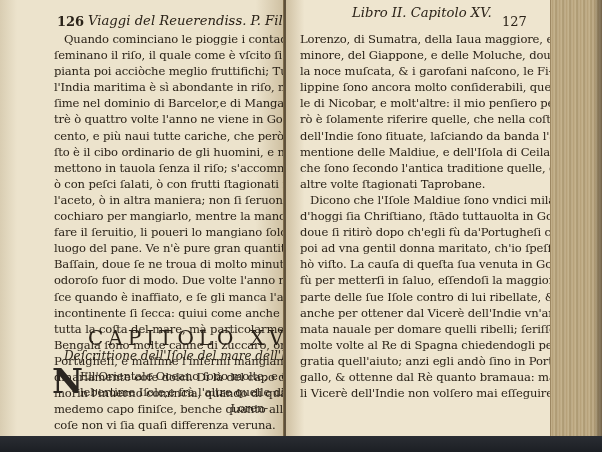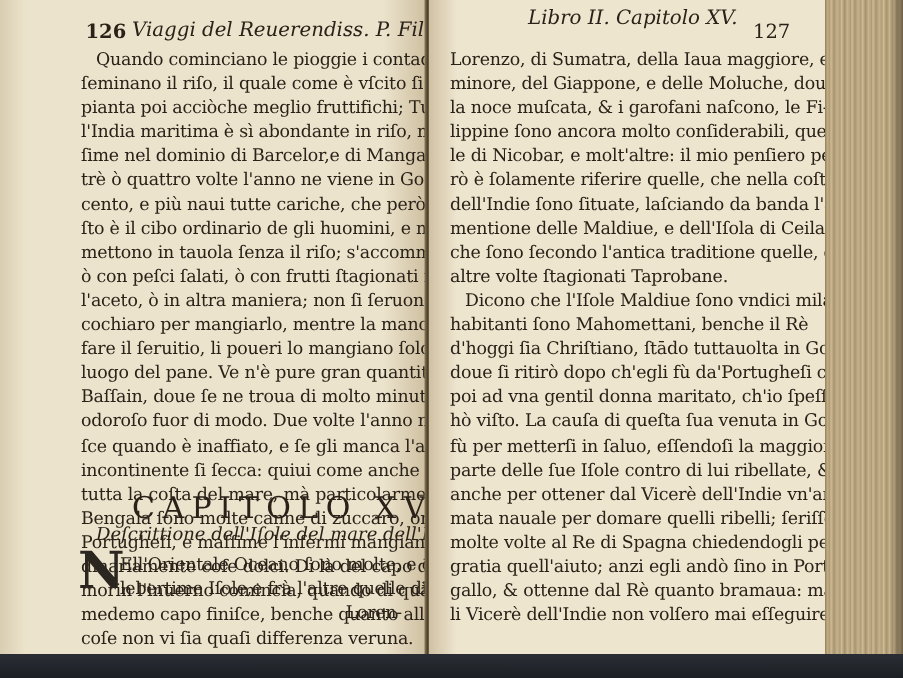--- a/index.html
+++ b/index.html
@@ -130,21 +130,20 @@
       <span class="line">minore, del Giappone, e delle Moluche, doue</span>
       <span class="line">la noce muſcata, &amp; i garofani naſcono, le Fi-</span>
       <span class="line">lippine ſono ancora molto conſiderabili, quel-</span>
       <span class="line">le di Nicobar, e molt'altre: il mio penſiero pe-</span>
       <span class="line">rò è ſolamente riferire quelle, che nella coſta</span>
       <span class="line">dell'Indie ſono ſituate, laſciando da banda l'al-</span>
       <span class="line">mentione delle Maldiue, e dell'Iſola di Ceilan,</span>
       <span class="line">che ſono ſecondo l'antica traditione quelle, che</span>
       <span class="line last">altre volte ſtagionati Taprobane.</span>
       <span class="line indent">Dicono che l'Iſole Maldiue ſono vndici mila</span>
-      <span class="line">habitanti ſono Mahomettani, benche il Rè</span>
       <span class="line">d'hoggi ſia Chriſtiano, ſtādo tuttauolta in Goa</span>
       <span class="line">doue ſi ritirò dopo ch'egli fù da'Portugheſi con</span>
       <span class="line">poi ad vna gentil donna maritato, ch'io ſpeſſo</span>
       <span class="line">hò viſto. La cauſa di queſta ſua venuta in Goa</span>
       <span class="line">fù per metterſi in ſaluo, eſſendoſi la maggior</span>
       <span class="line">parte delle ſue Iſole contro di lui ribellate, &amp;</span>
       <span class="line">anche per ottener dal Vicerè dell'Indie vn'ar-</span>
       <span class="line">mata nauale per domare quelli ribelli; ſeriſſe</span>
       <span class="line">molte volte al Re di Spagna chiedendogli per</span>
       <span class="line">gratia quell'aiuto; anzi egli andò ſino in Portu-</span>

